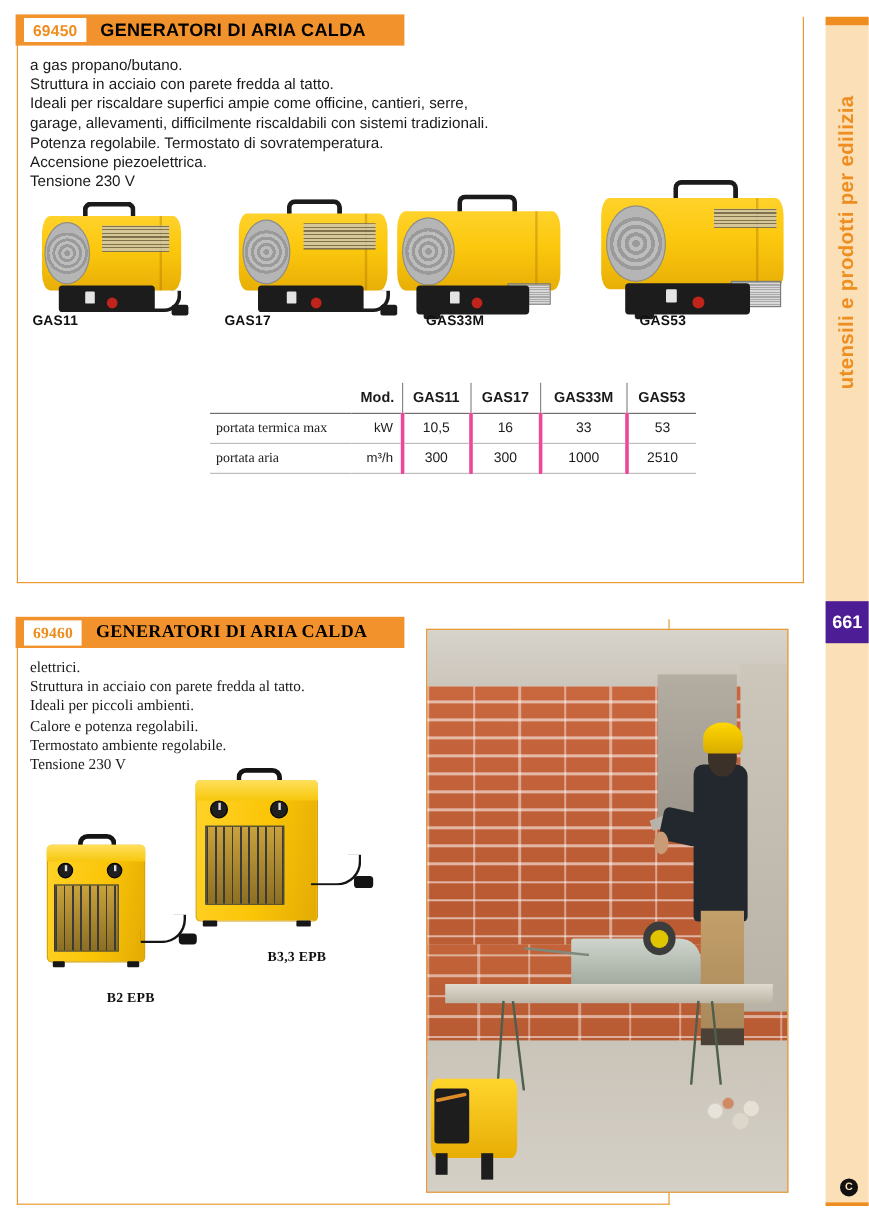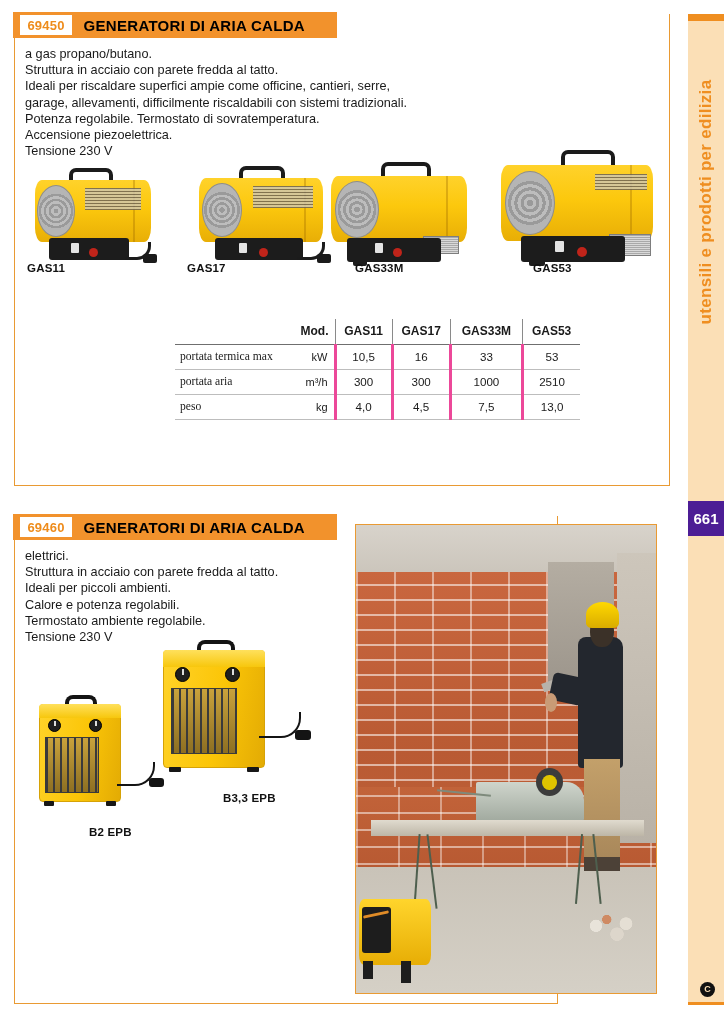--- a/index.html
+++ b/index.html
@@ -53,21 +53,21 @@
     background: #ef8e20;
   }
 
   
   .section {
     position: absolute;
     border: 1.6px solid #e99a33;
     background: #fff;
   }
   #section-1 { left: 14px; top: 14px; width: 656px; height: 472px; border-top: none; }
-  #section-2 { left: 14px; top: 516px; width: 544px; height: 488px; border-top: none; }
+  #section-2 { left: 14px; top: 516px; width: 544px; height: 488px; border-top: none; font-family: Liberation Serif, serif; }
 
   .sec-header {
     position: absolute; left: -1.6px; top: -1.6px;
     height: 26px; width: 324px;
     background: #f2922c;
     display: flex; align-items: center;
   }
   #section-2 .sec-header { width: 324px; }
   .sec-code {
     margin-left: 7px;
@@ -408,28 +408,20 @@
           <td class="vcell">53</td>
         </tr>
         <tr>
           <td class="lbl">portata aria</td>
           <td class="unit">m³/h</td>
           <td class="vcell">300</td>
           <td class="vcell">300</td>
           <td class="vcell">1000</td>
           <td class="vcell">2510</td>
         </tr>
-        <tr>
-          <td class="lbl">peso</td>
-          <td class="unit">kg</td>
-          <td class="vcell">4,0</td>
-          <td class="vcell">4,5</td>
-          <td class="vcell">7,5</td>
-          <td class="vcell">13,0</td>
-        </tr>
       </tbody>
     </table>
   </div>
 
   <div class="section" id="section-2">
 
     <div class="sec-header">
       <span class="sec-code">69460</span>
       <span class="sec-title">GENERATORI DI ARIA CALDA</span>
     </div>

